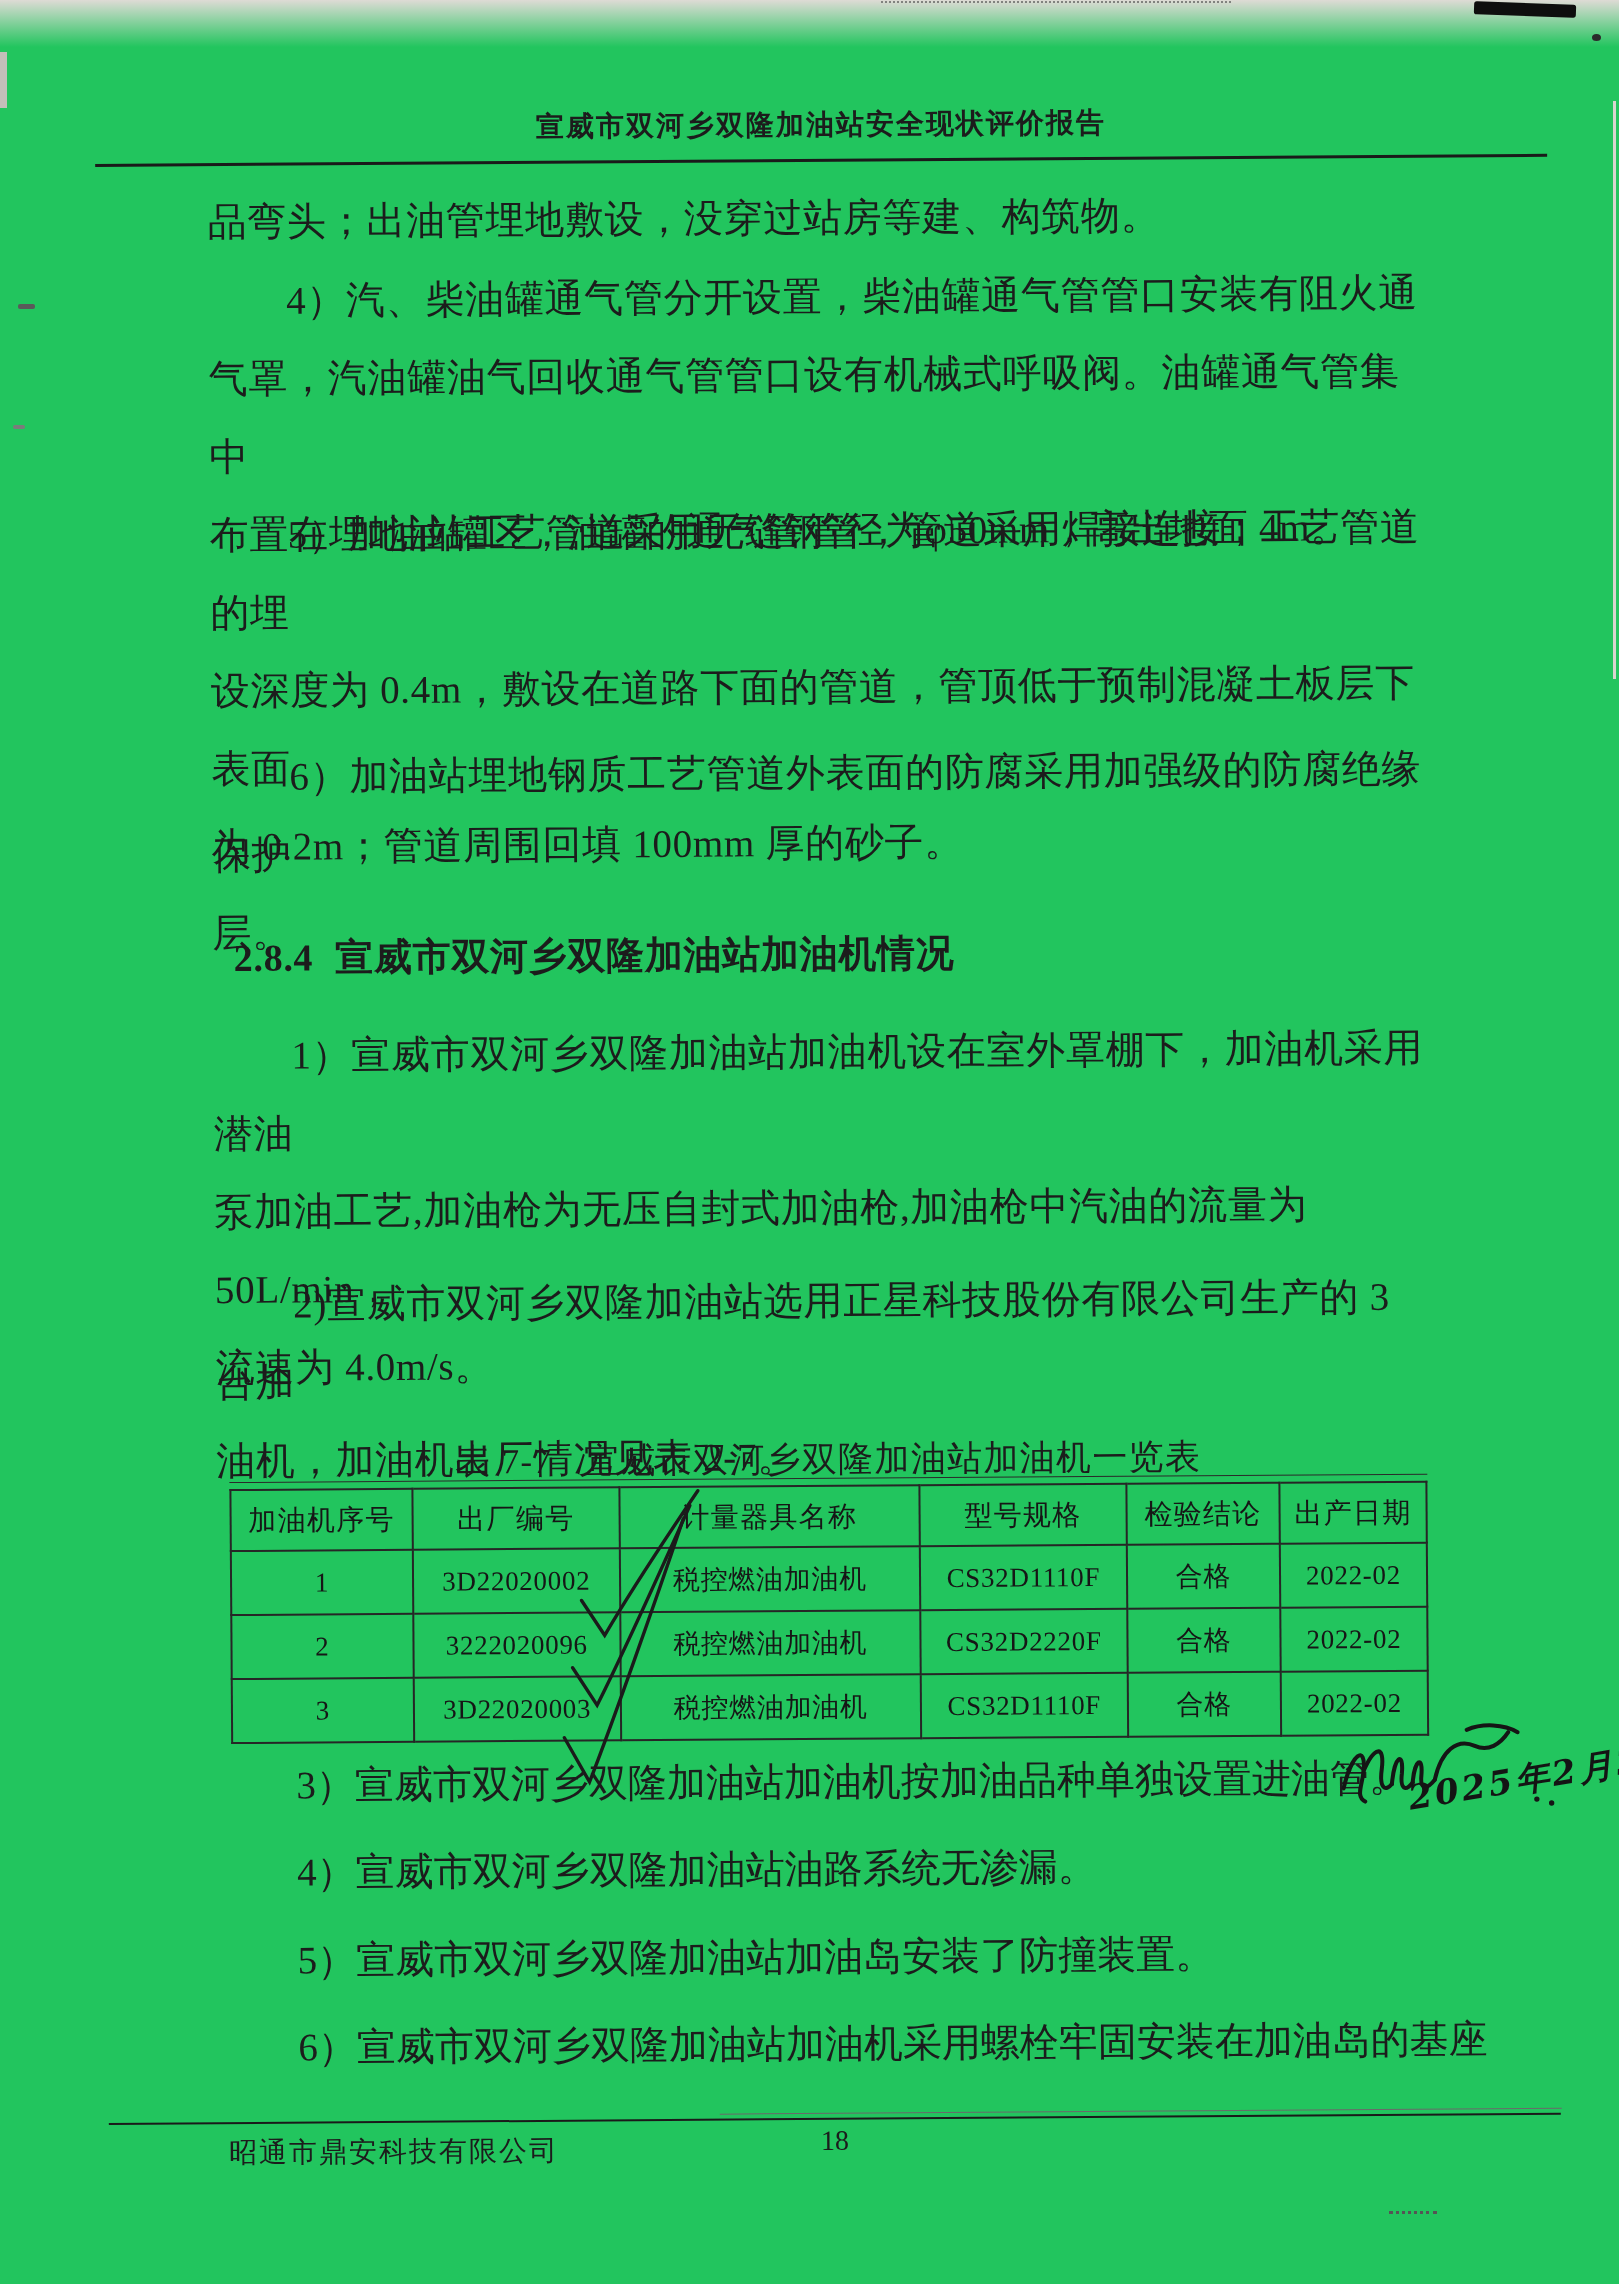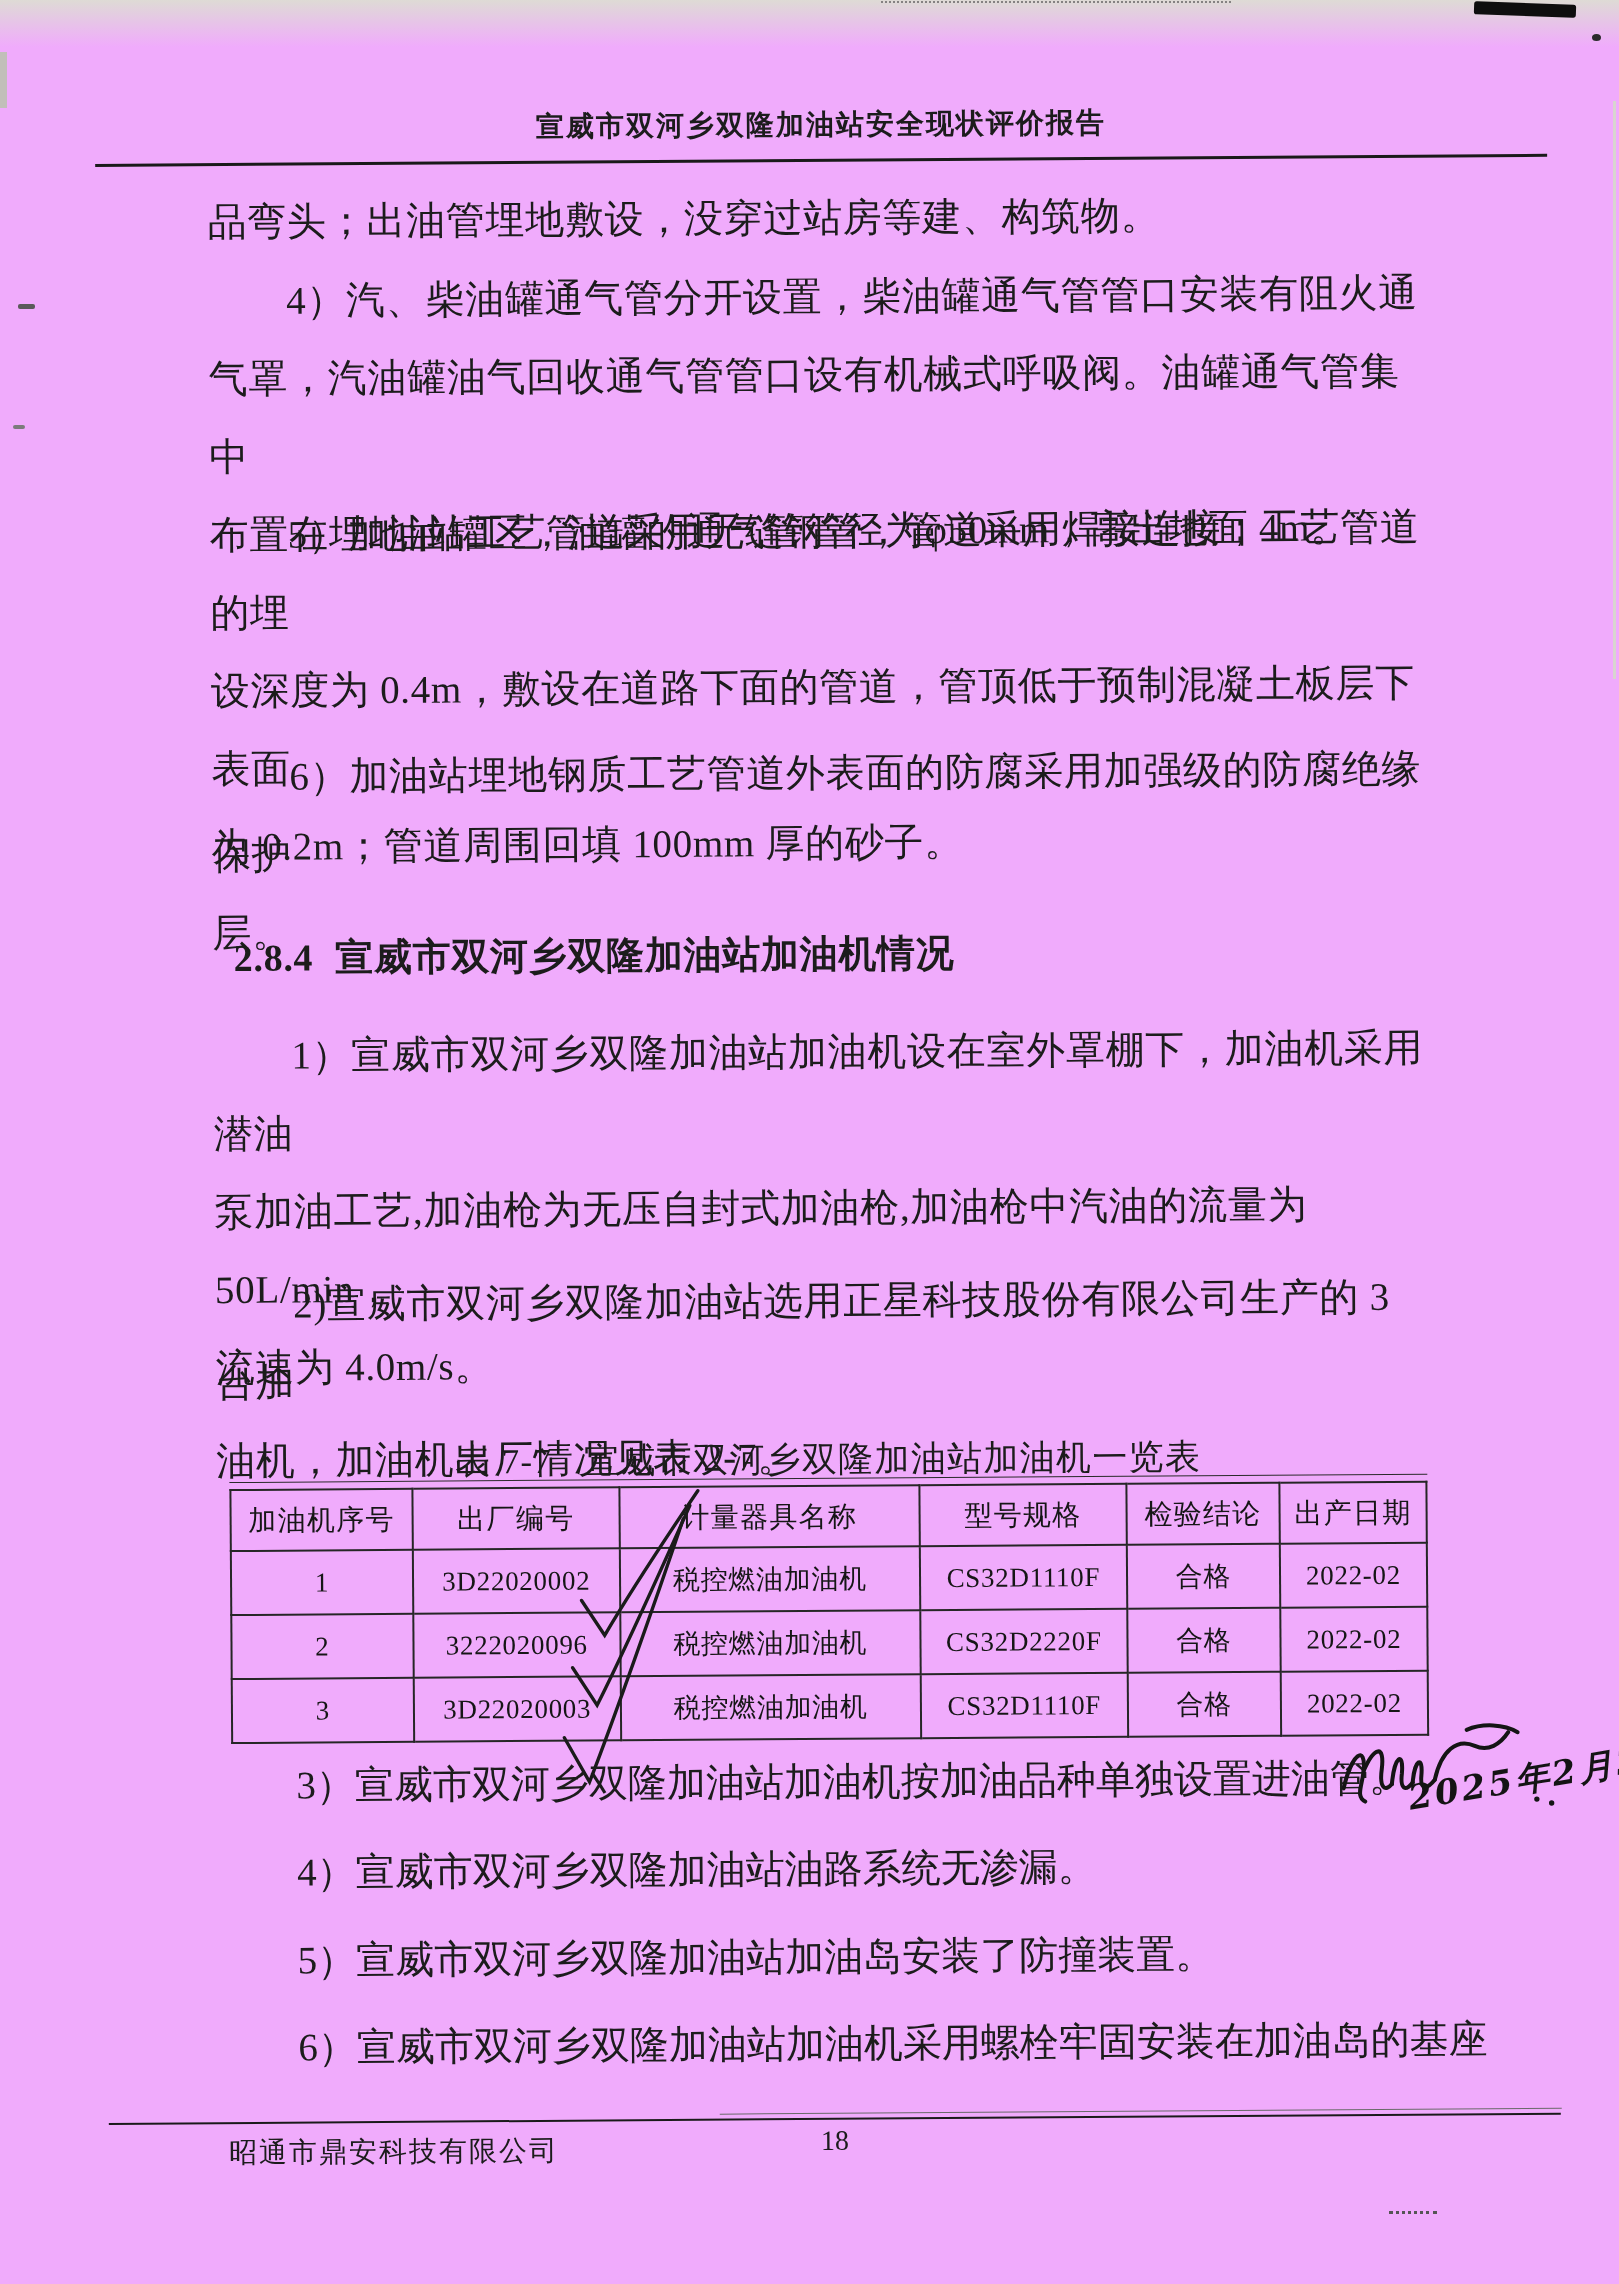--- a/index.html
+++ b/index.html
@@ -1,19 +1,19 @@
 <!DOCTYPE html>
 <html style="font-size:10.8px"><head>
 <meta charset="utf-8">
 <style>
   html,body{margin:0;padding:0;background:#e9e7e2;}
   .page{
     position:relative;
     width:1620px;height:2284px;
-    background:#f0abfc;
+    background:#22c55e;
     overflow:hidden;
     font-family:"Liberation Serif","DejaVu Serif",serif;
     color:#1c1c1c;
     text-decoration:underline;
   }
   .page::before{
     content:"";position:absolute;left:0;top:0;right:0;height:47px;
     background:linear-gradient(#dedbd5,rgba(250,249,246,0));
     pointer-events:none;
   }

